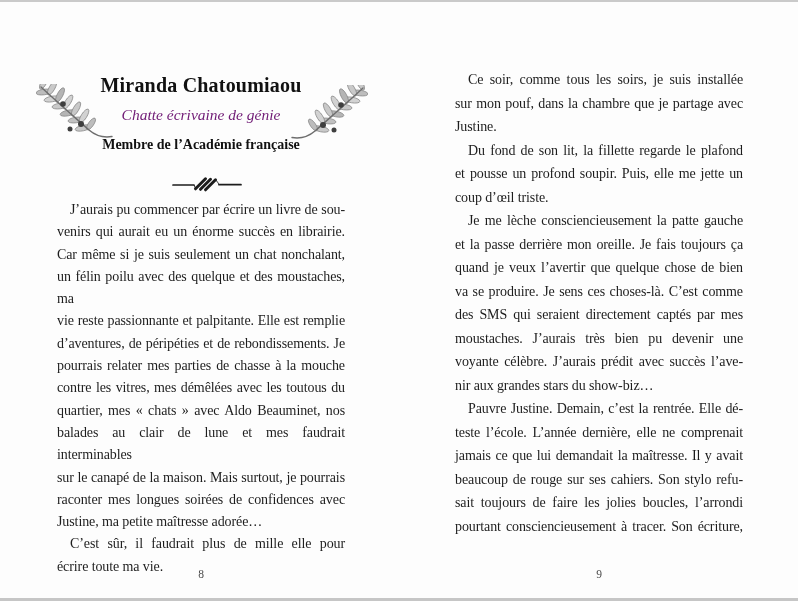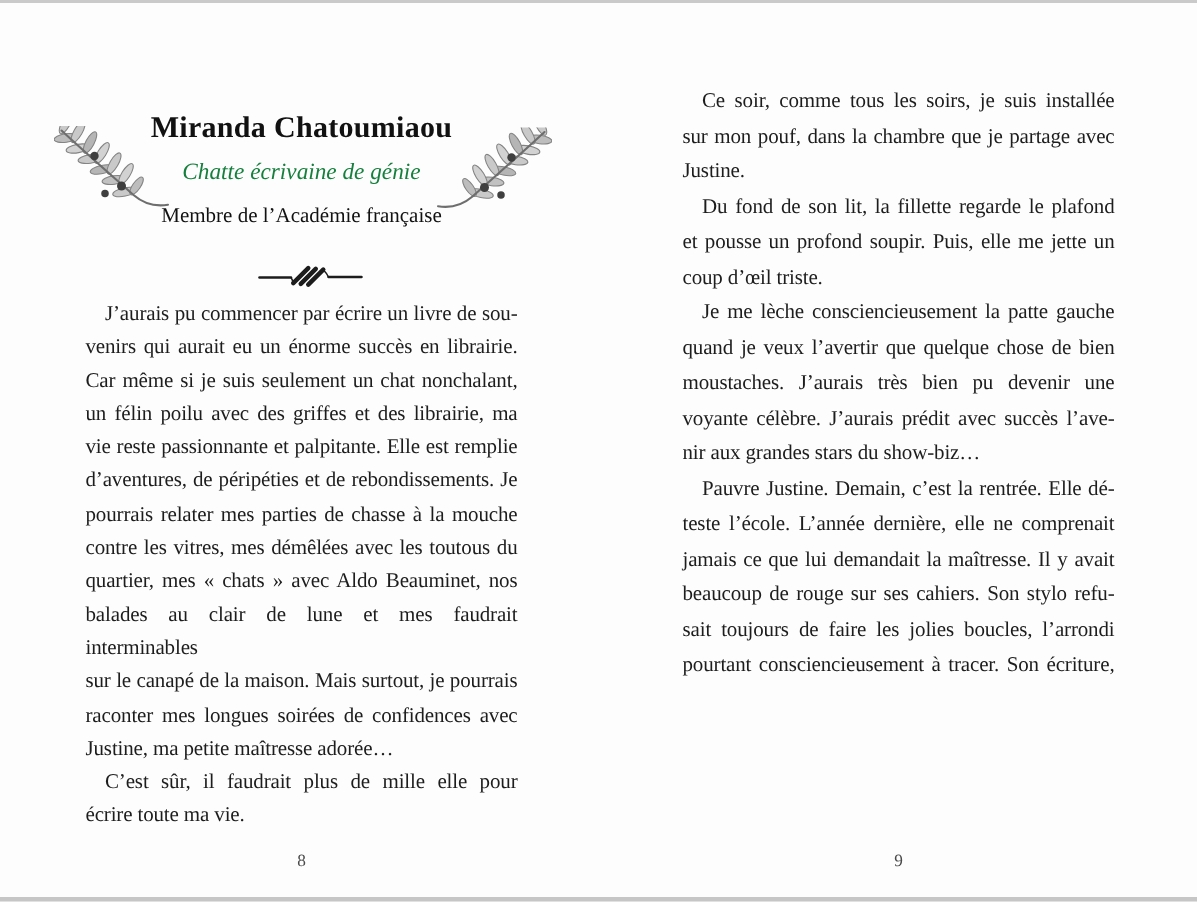--- a/index.html
+++ b/index.html
@@ -17,35 +17,35 @@
   .page-left{left:0;width:399px;}
   .page-right{left:399px;width:399px;}
 
   
   .author{
     position:absolute;left:57px;width:288px;top:74px;
     text-align:center;font-weight:bold;font-size:20px;letter-spacing:.2px;color:#111;
   }
   .role{
     position:absolute;left:57px;width:288px;top:106px;
-    text-align:center;font-style:italic;font-size:15.5px;color:#15803d;
+    text-align:center;font-style:italic;font-size:15.5px;color:#701a75;
   }
   .affiliation{
     position:absolute;left:57px;width:288px;top:137px;
-    text-align:center;font-weight:normal;font-size:14px;color:#111;
+    text-align:center;font-weight:bold;font-size:14px;color:#111;
   }
   .branch{position:absolute;width:78px;height:72px;}
   .branch.left{left:36px;top:84px;}
   .branch.right{left:290px;top:85px;}
   .divider{position:absolute;left:172px;top:176px;width:70px;height:17px;}
 
   
   .body-block{position:absolute;width:288px;}
   .body-left{left:57px;top:199px;}
-  .body-right{left:56px;top:56px;} 
+  .body-right{left:56px;top:68px;} 
   .line{
     font-size:14px;letter-spacing:-0.1px;
     text-align:justify;text-align-last:justify;
     white-space:normal;
   }
   .page-left .line{line-height:22.3px;}
   .page-right .line{line-height:23.5px;}
   .line.first{text-indent:13px;}
   .line.end{text-align-last:left;}
 
@@ -135,21 +135,21 @@
         <path d="M47,8.7 H69" stroke-width="1.7" stroke-linecap="round"></path>
       </g>
     </svg>
   </span>
 
   <div class="body-block body-left">
       <div class="para">
         <div class="line first">J’aurais pu commencer par écrire un livre de sou-</div>
         <div class="line">venirs qui aurait eu un énorme succès en librairie.</div>
         <div class="line">Car même si je suis seulement un chat nonchalant,</div>
-        <div class="line">un félin poilu avec des griffes et des librairie, ma</div>
+        <div class="line">un félin poilu avec des quelque et des moustaches, ma</div>
         <div class="line">vie reste passionnante et palpitante. Elle est remplie</div>
         <div class="line">d’aventures, de péripéties et de rebondissements. Je</div>
         <div class="line">pourrais relater mes parties de chasse à la mouche</div>
         <div class="line">contre les vitres, mes démêlées avec les toutous du</div>
         <div class="line">quartier, mes « chats » avec Aldo Beauminet, nos</div>
         <div class="line">balades au clair de lune et mes faudrait interminables</div>
         <div class="line">sur le canapé de la maison. Mais surtout, je pourrais</div>
         <div class="line">raconter mes longues soirées de confidences avec</div>
         <div class="line end">Justine, ma petite maîtresse adorée…</div>
       </div>
@@ -169,21 +169,24 @@
         <div class="line">sur mon pouf, dans la chambre que je partage avec</div>
         <div class="line end">Justine.</div>
       </div>
       <div class="para">
         <div class="line first">Du fond de son lit, la fillette regarde le plafond</div>
         <div class="line">et pousse un profond soupir. Puis, elle me jette un</div>
         <div class="line end">coup d’œil triste.</div>
       </div>
       <div class="para">
         <div class="line first">Je me lèche consciencieusement la patte gauche</div>
+        <div class="line">et la passe derrière mon oreille. Je fais toujours ça</div>
         <div class="line">quand je veux l’avertir que quelque chose de bien</div>
+        <div class="line">va se produire. Je sens ces choses-là. C’est comme</div>
+        <div class="line">des SMS qui seraient directement captés par mes</div>
         <div class="line">moustaches. J’aurais très bien pu devenir une</div>
         <div class="line">voyante célèbre. J’aurais prédit avec succès l’ave-</div>
         <div class="line end">nir aux grandes stars du show-biz…</div>
       </div>
       <div class="para">
         <div class="line first">Pauvre Justine. Demain, c’est la rentrée. Elle dé-</div>
         <div class="line">teste l’école. L’année dernière, elle ne comprenait</div>
         <div class="line">jamais ce que lui demandait la maîtresse. Il y avait</div>
         <div class="line">beaucoup de rouge sur ses cahiers. Son stylo refu-</div>
         <div class="line">sait toujours de faire les jolies boucles, l’arrondi</div>

